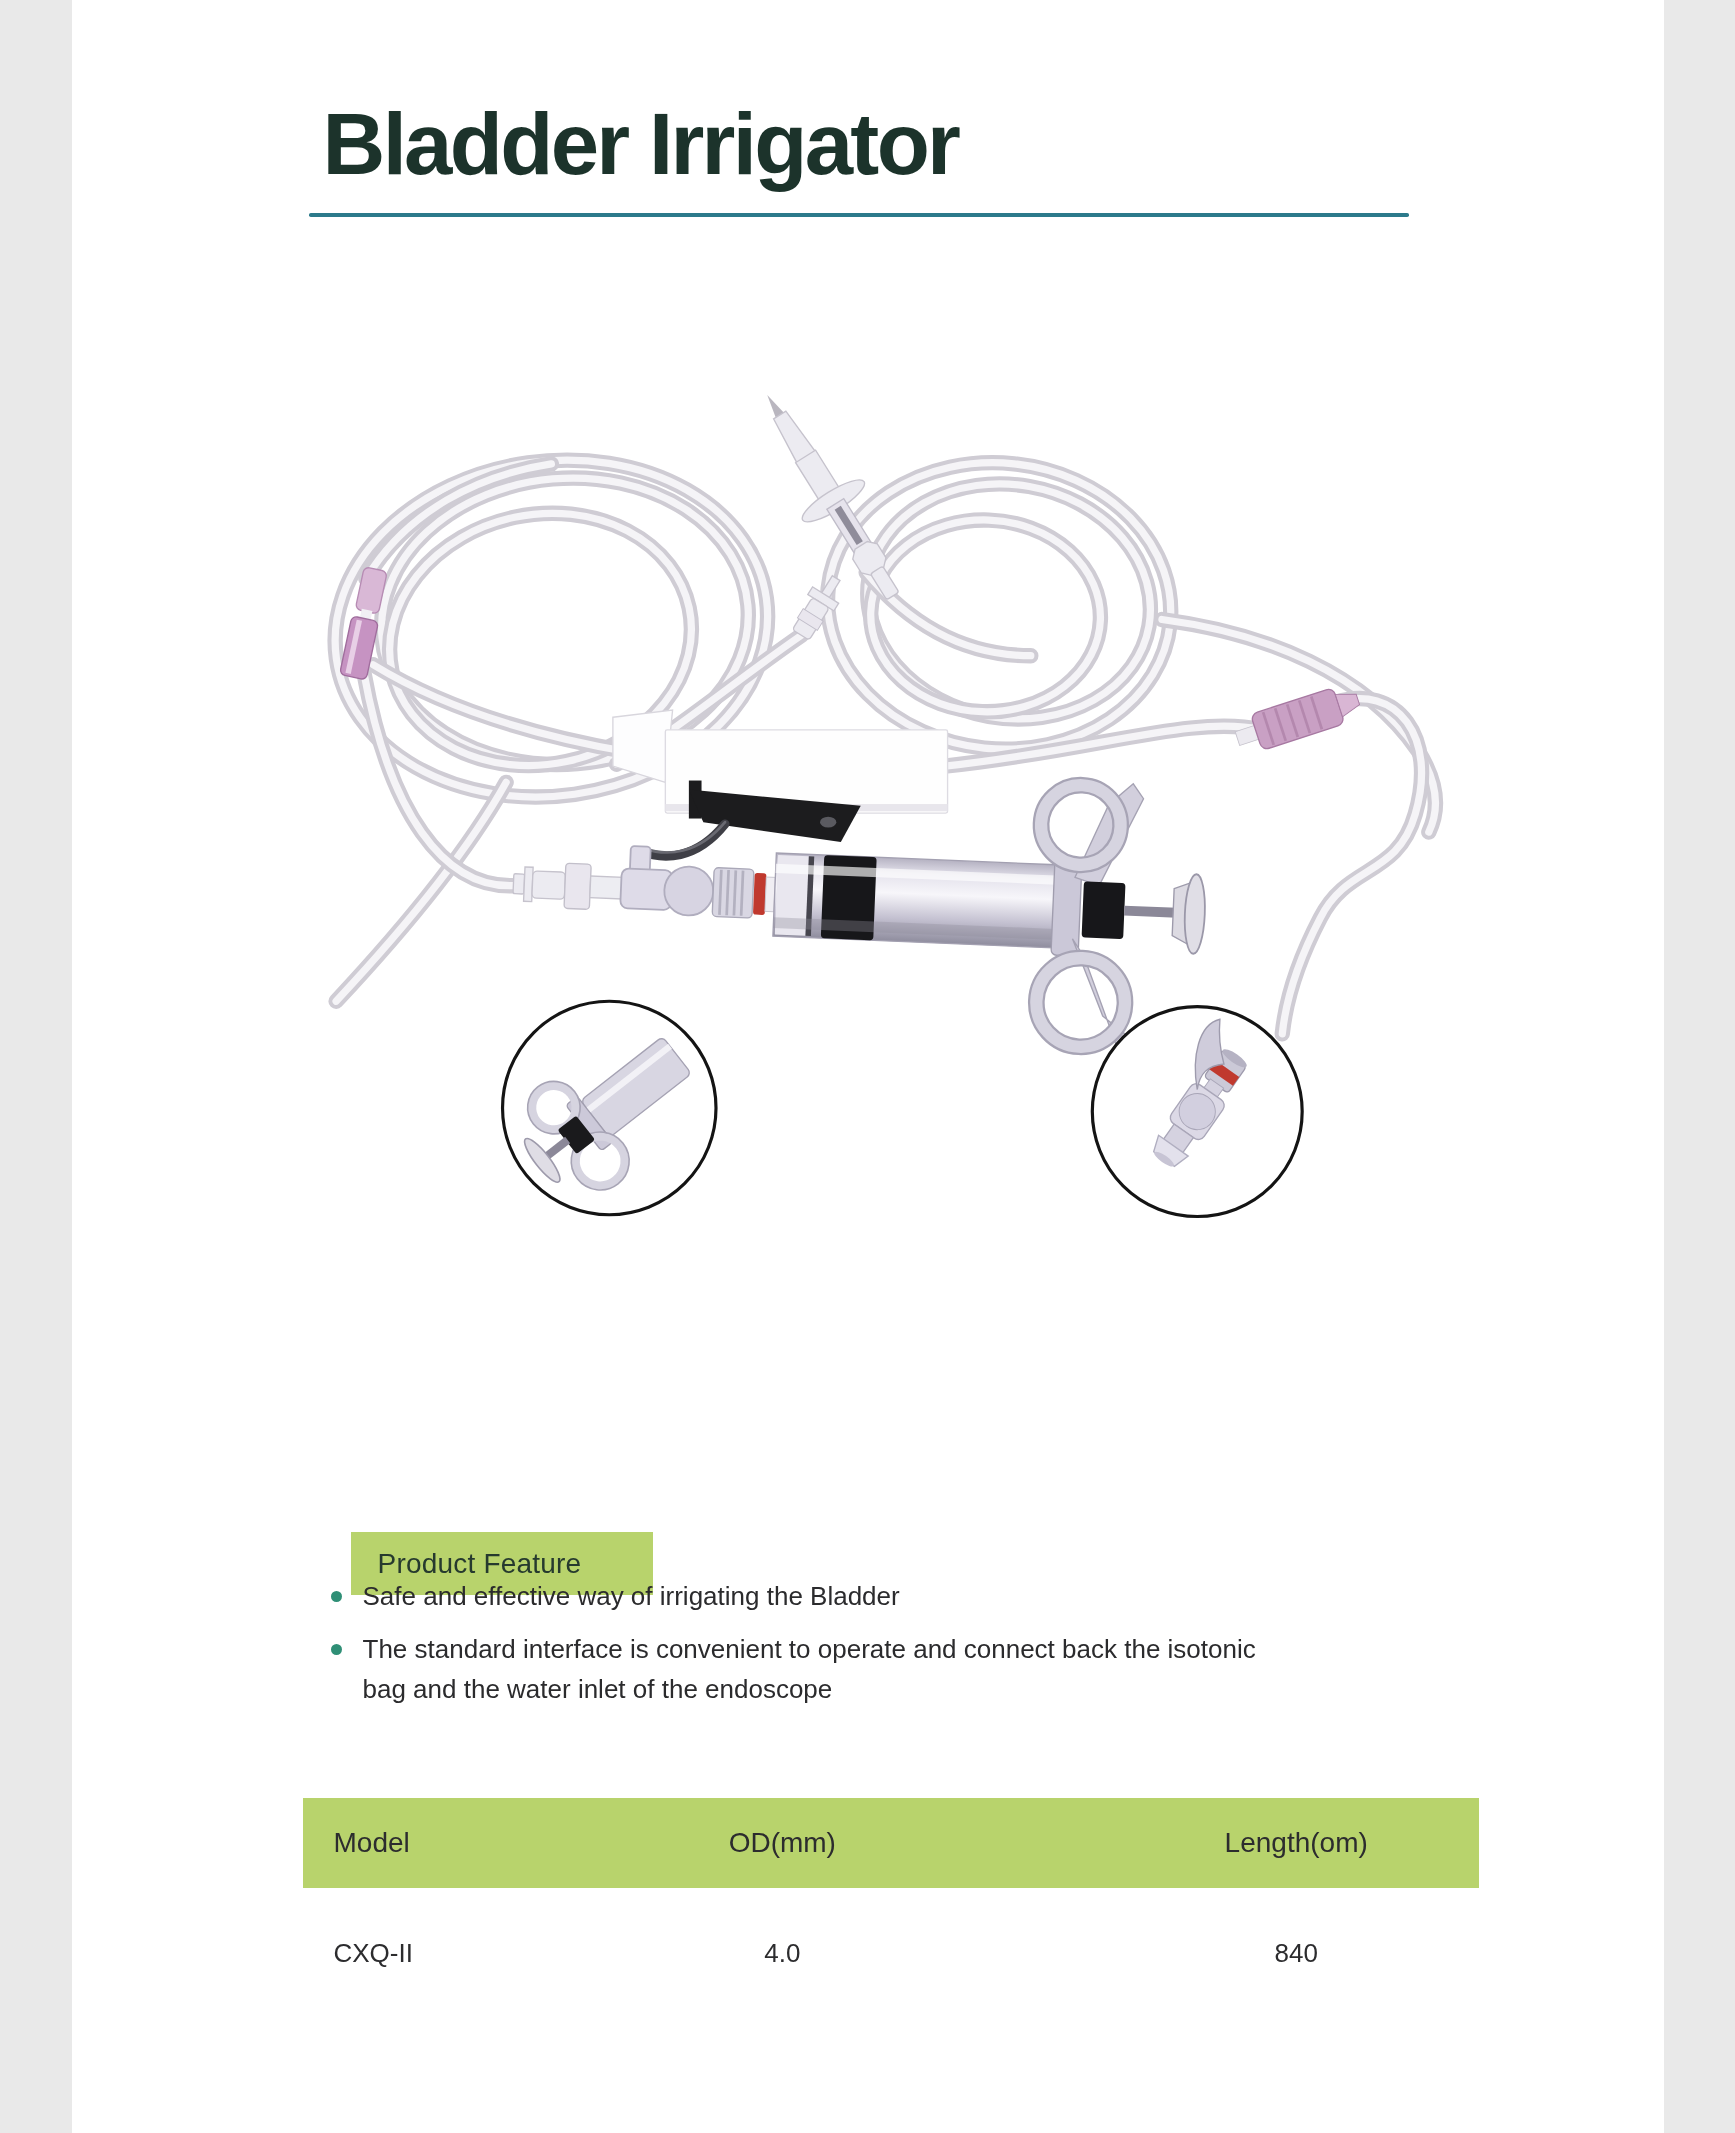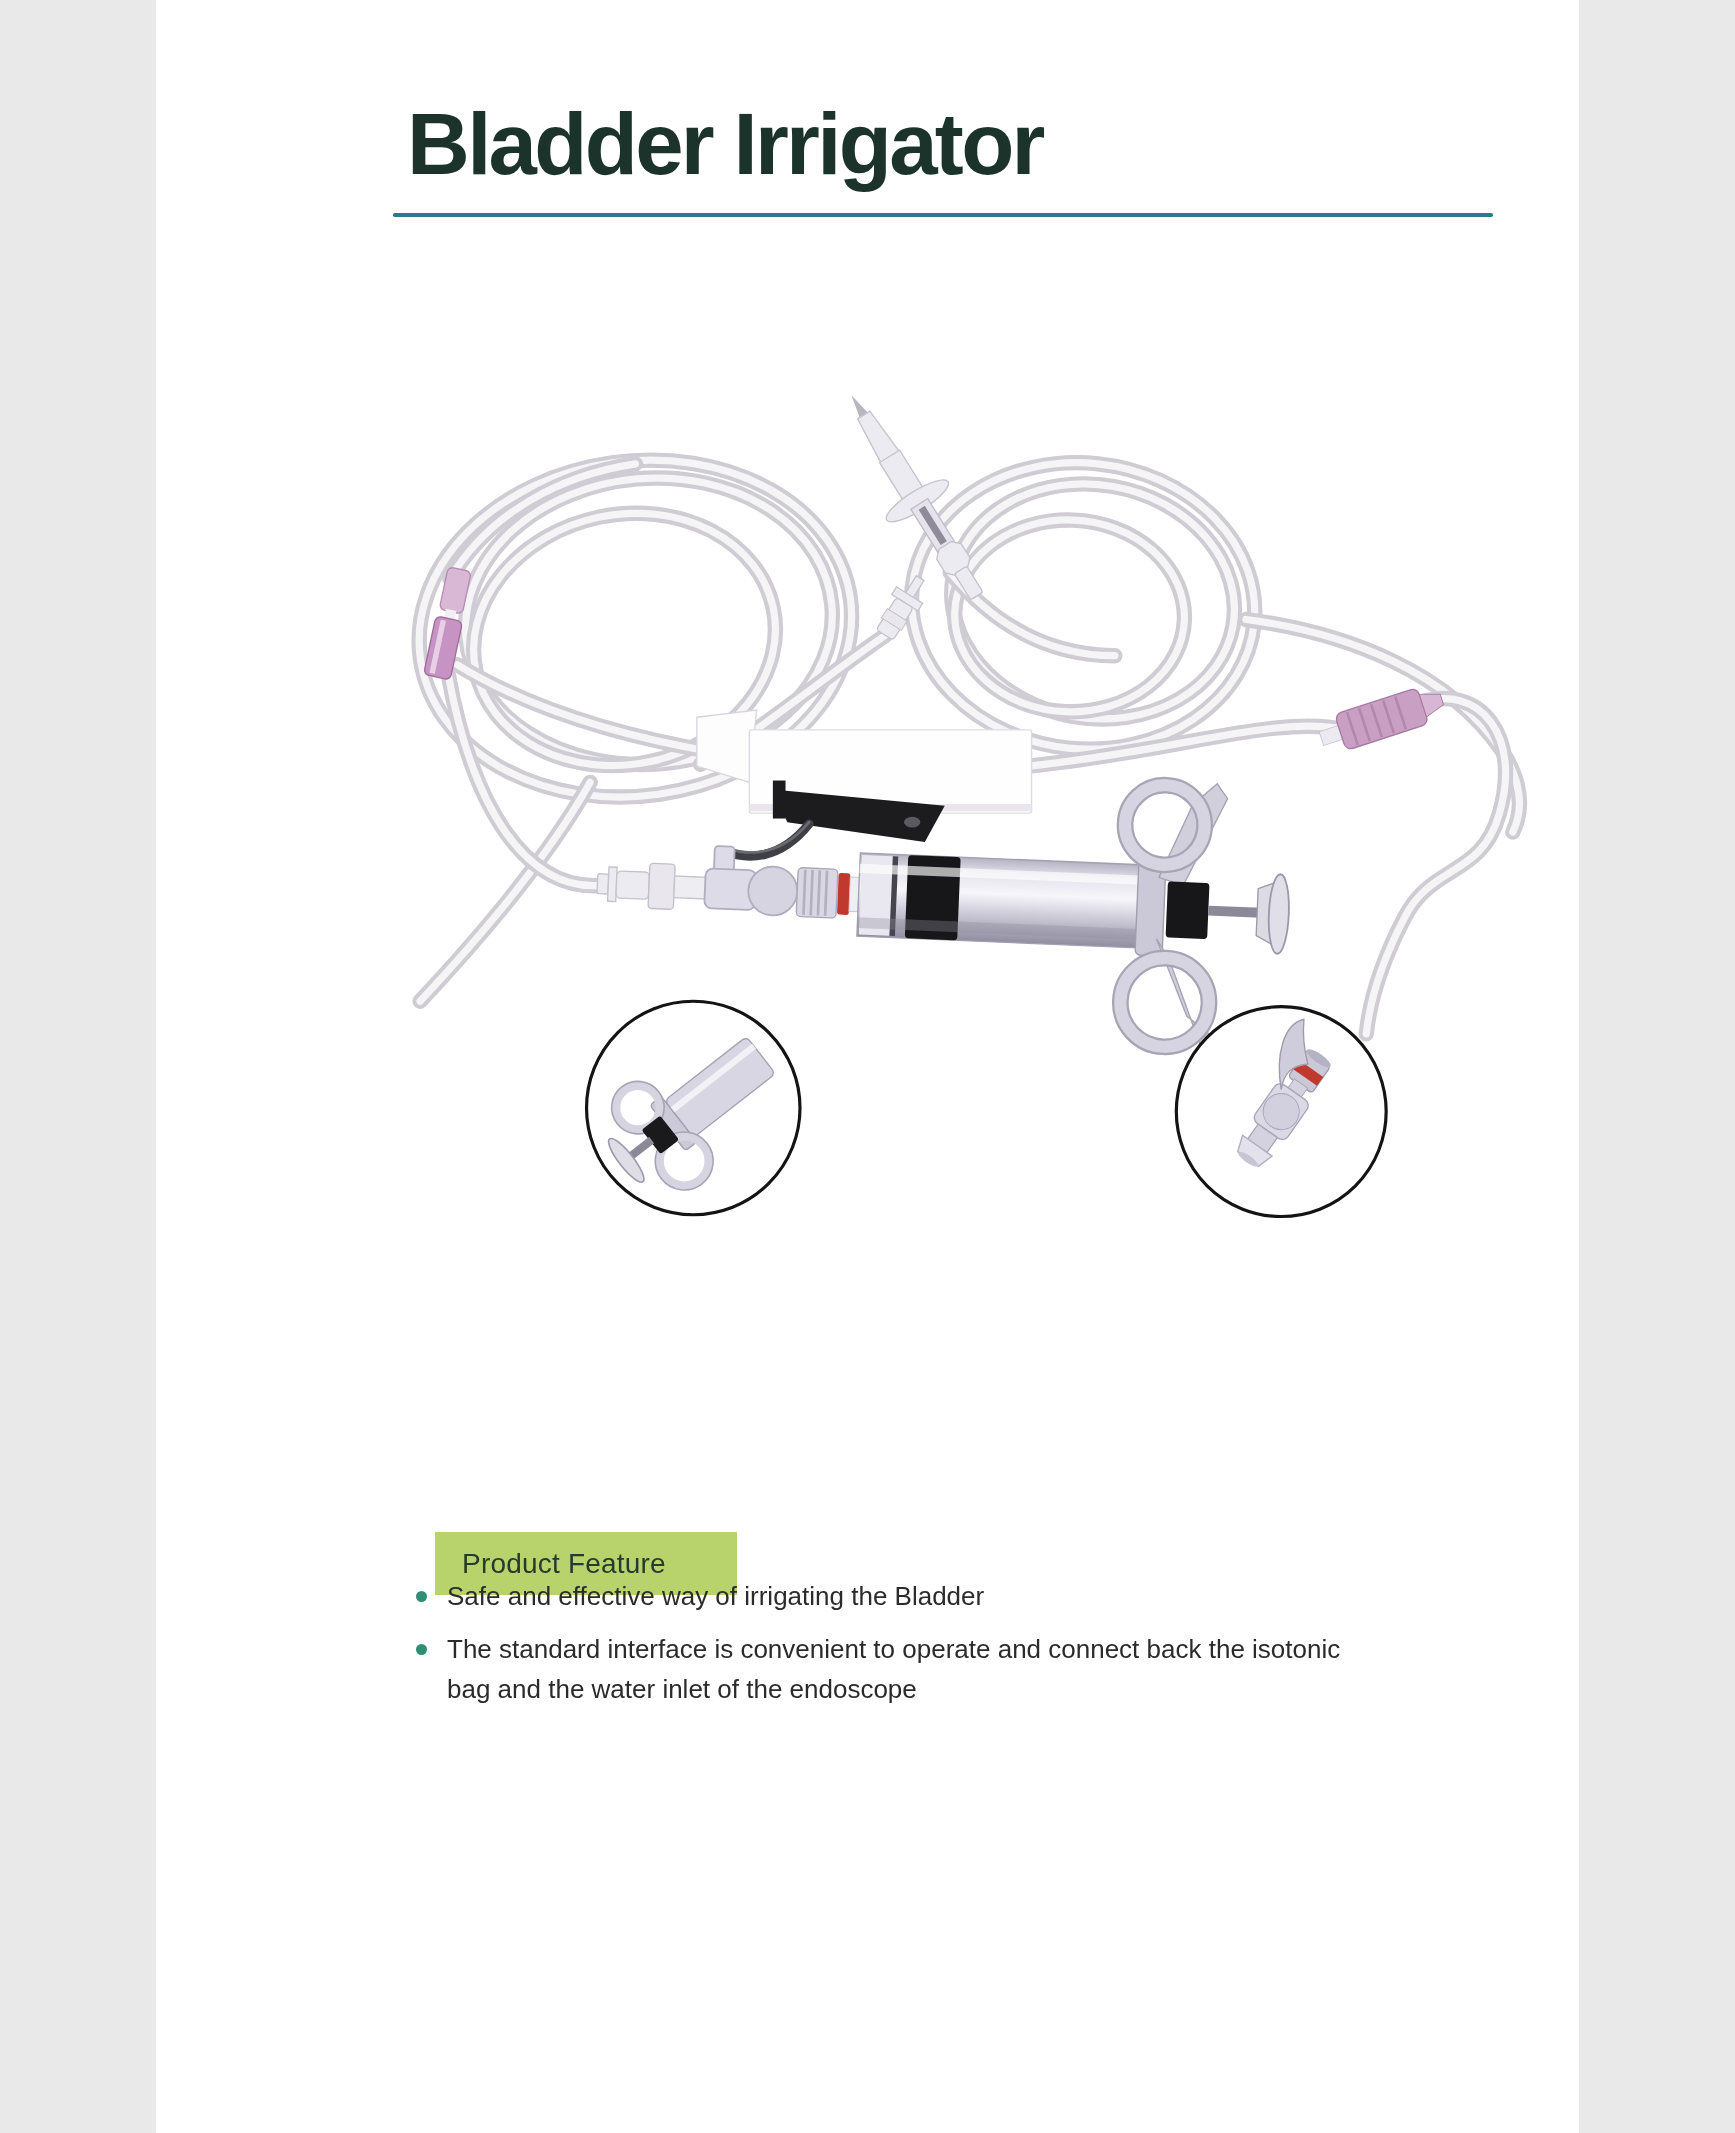--- a/index.html
+++ b/index.html
@@ -1,17 +1,17 @@
 <!DOCTYPE html>
 <html style="font-size:14.5px"><head>
 <meta charset="utf-8">
 <style>
   html,body{margin:0;padding:0;background:#e9e9e9;}
   .page{
-    position:relative;width:1423px;height:2134px;background:#ffffff;
+    position:relative;width:1592px;height:2134px;background:#ffffff;
     font-family:"Liberation Sans", sans-serif;color:#2e2e30;overflow:hidden;
     margin:0 auto;
   }
   
   .title{
     position:absolute;left:251px;top:94px;
     font-size:87px;font-weight:bold;letter-spacing:-2.7px;
     color:#1c332b;white-space:nowrap;
   }
   .title-rule{
@@ -262,15 +262,27 @@
   </div>
 
   <div class="feature-tag">
     <span>Product Feature</span>
   </div>
   <ul class="feature-list">
     <li>Safe and effective way of irrigating the Bladder</li>
     <li>The standard interface is convenient to operate and connect back the isotonic bag and the water inlet of the endoscope</li>
   </ul>
 
+  <div class="spec">
+    <div class="spec-row spec-head">
+      <div class="cell-left">Model</div>
+      <div class="cell-center">OD(mm)</div>
+      <div class="cell-center">Length(om)</div>
+    </div>
+    <div class="spec-row spec-data">
+      <div class="cell-left">CXQ-II</div>
+      <div class="cell-center">4.0</div>
+      <div class="cell-center">840</div>
+    </div>
+  </div>
 
 </div>
 
 
 </body></html>

